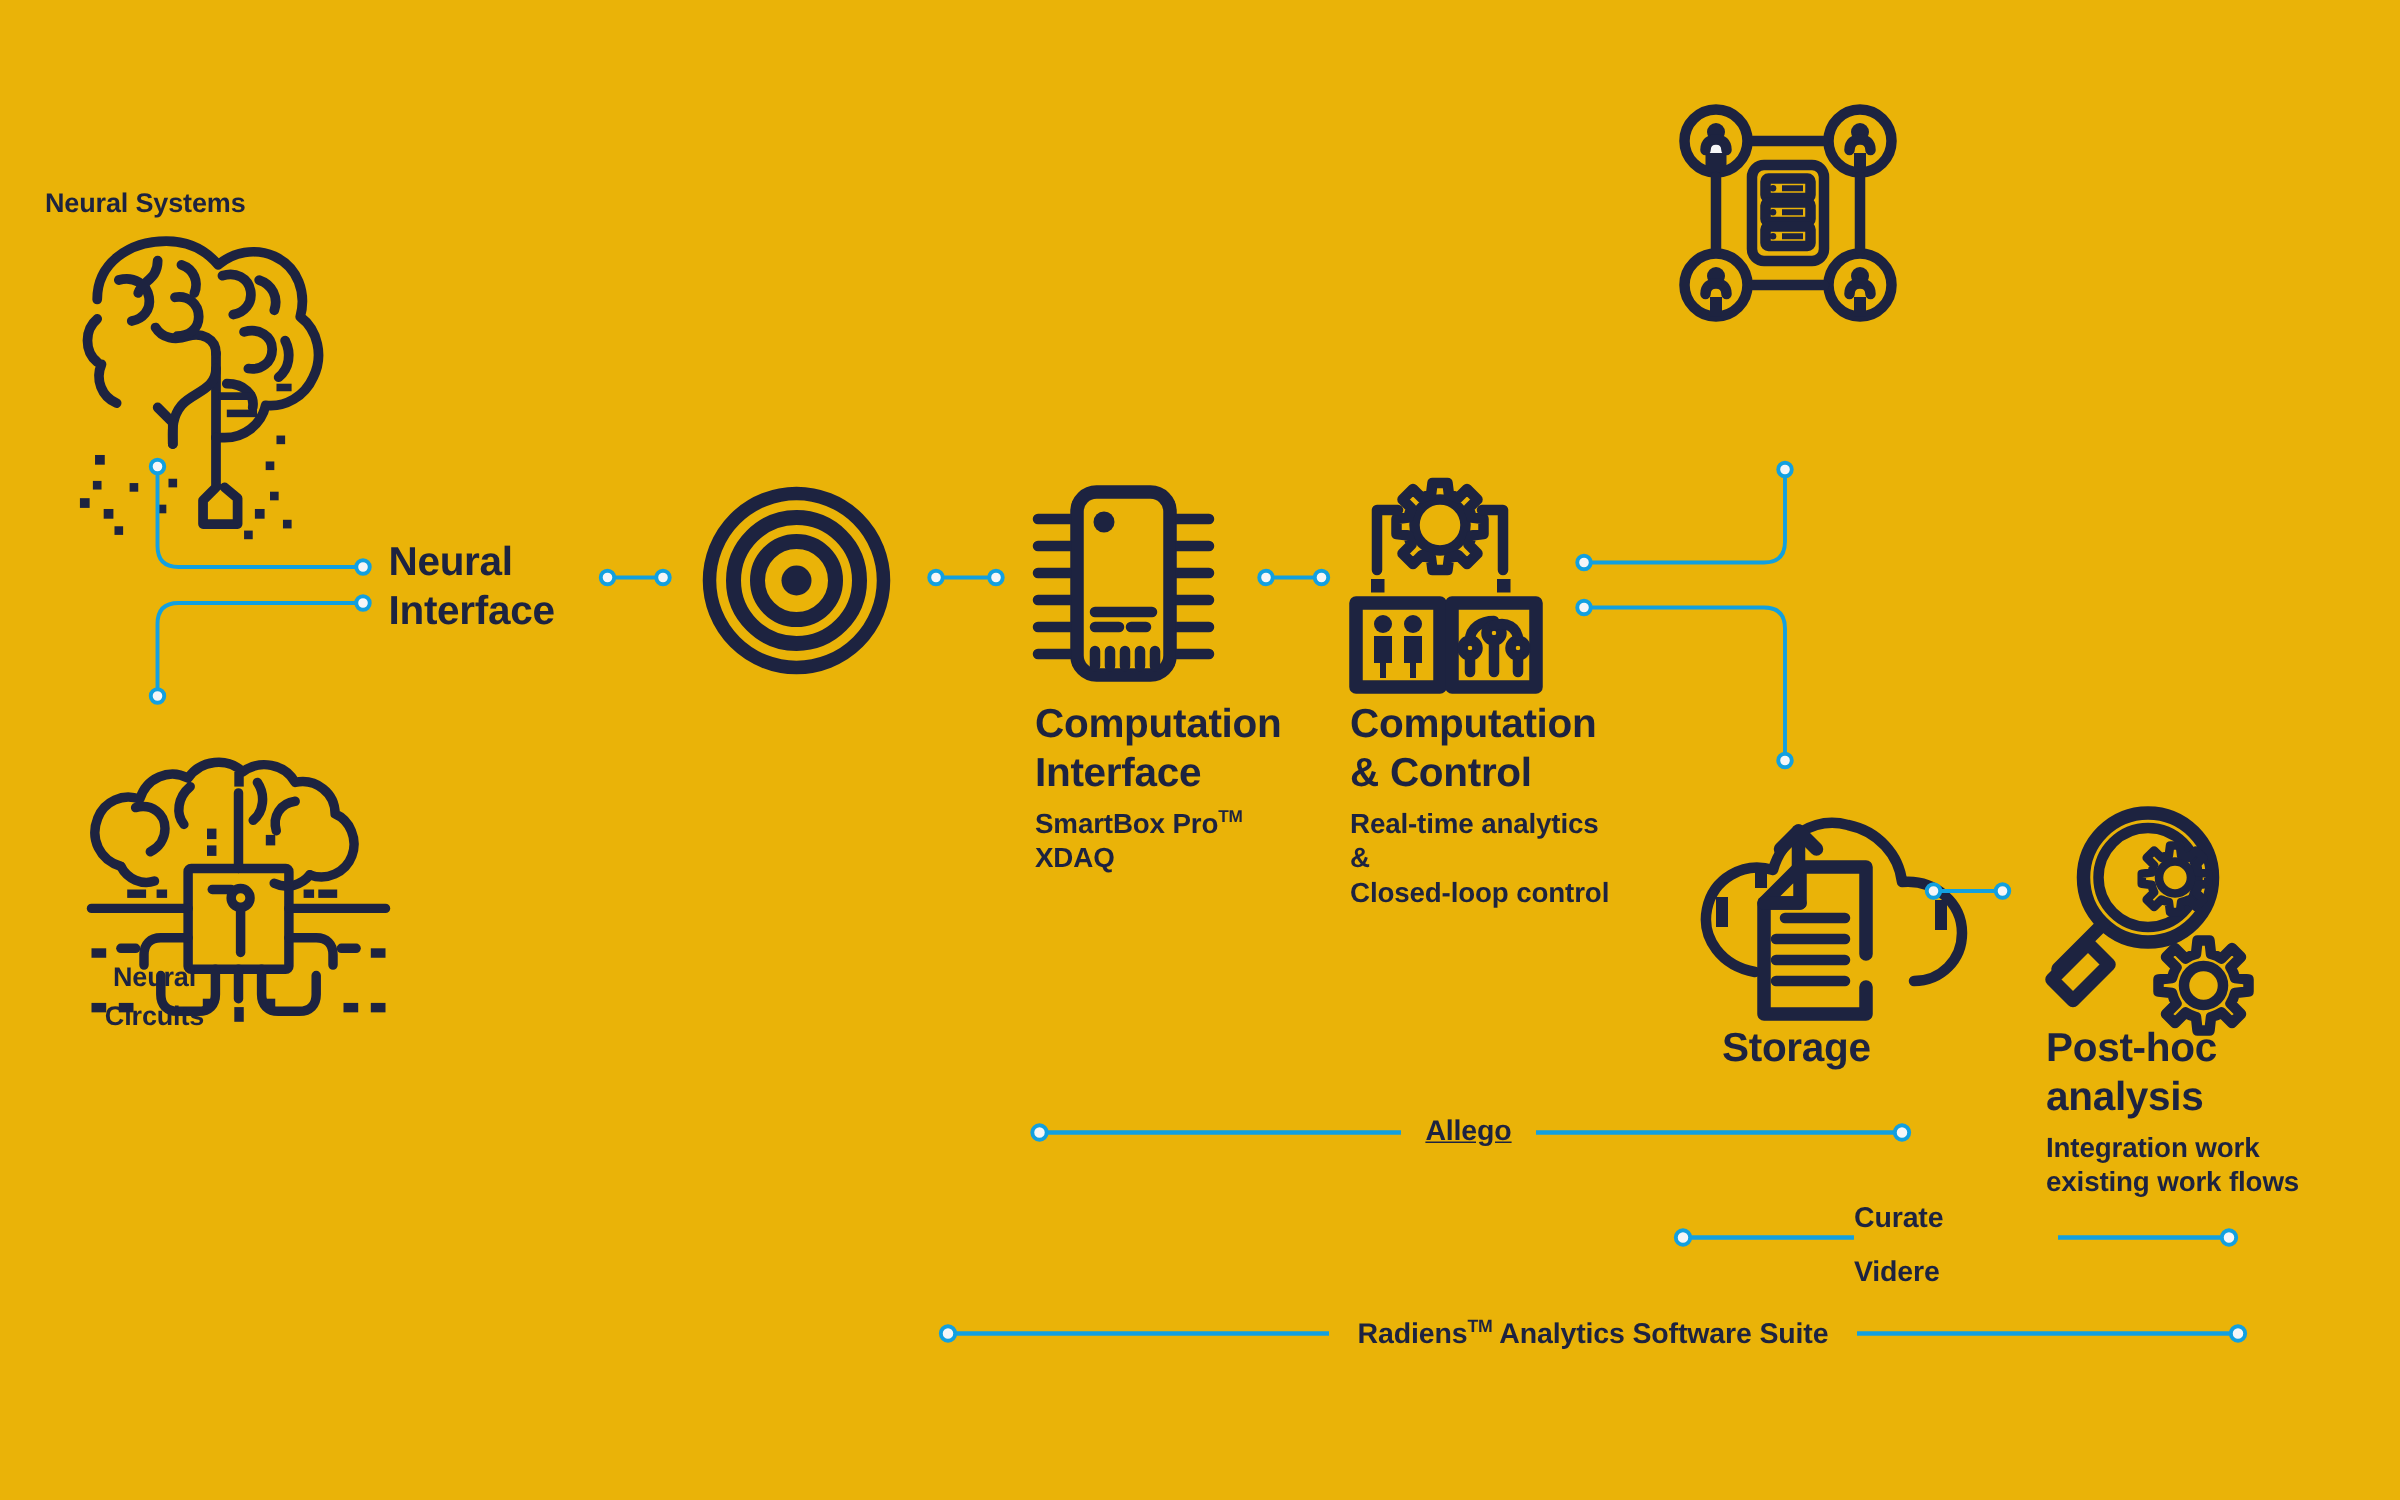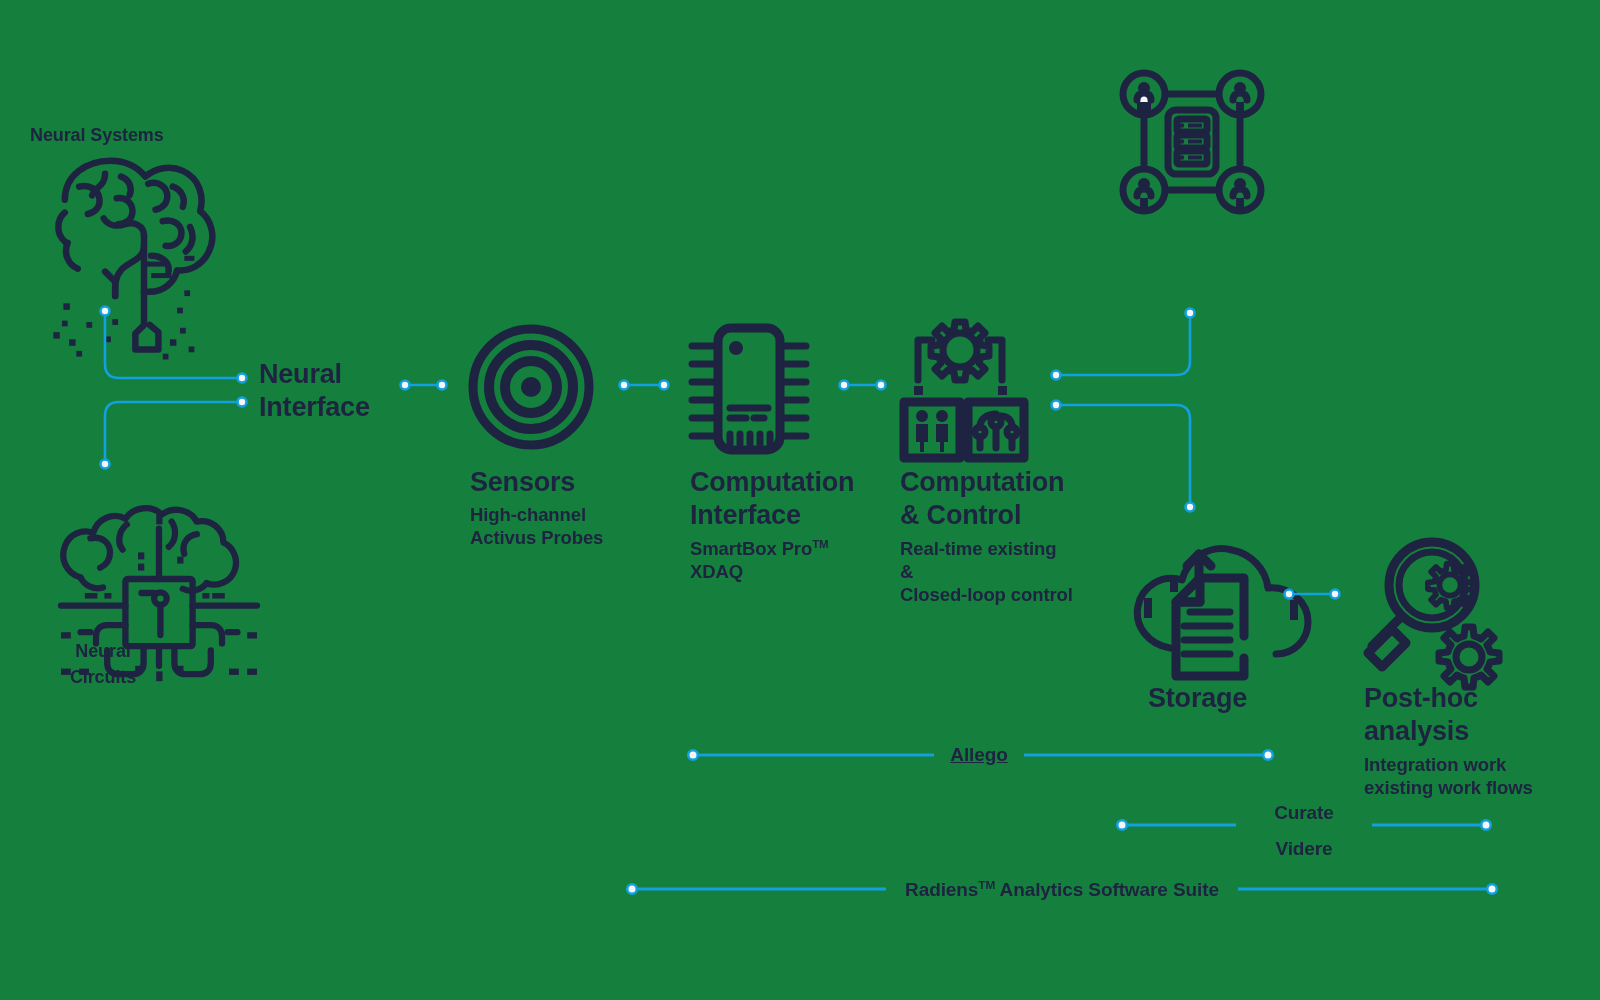--- a/index.html
+++ b/index.html
@@ -13,21 +13,21 @@
     background: #f5f6f8;
     font-family: "Liberation Sans", sans-serif;
     color: #1d2340;
     overflow: hidden;
     position: relative;
   }
   #stage {
     position: relative;
     width: 1600px;
     height: 1000px;
-    background: #15803d;
+    background: #eab308;
   }
   .abs { position: absolute; }
 
   
   .node-title {
     font-weight: bold;
     font-size: 27px;
     line-height: 1.22;
     color: #1d2340;
     letter-spacing: -0.2px;
@@ -375,56 +375,51 @@
   <div class="abs" style="left:0px; top:638px; width:206px; text-align:center;">
     <div class="small-label">Neural</div>
     <div class="small-label">Circuits</div>
   </div>
 
   <div class="abs" style="left:259px; top:358px;">
     <div class="node-title">Neural</div>
     <div class="node-title">Interface</div>
   </div>
 
-  <div class="abs" style="left:470px; top:466px;">
-    <div class="node-title">Sensors</div>
-    <div class="node-sub" style="margin-top:4px;">High-channel</div>
-    <div class="node-sub">Activus Probes</div>
-  </div>
 
   <div class="abs" style="left:690px; top:466px;">
     <div class="node-title">Computation</div>
     <div class="node-title">Interface</div>
     <div class="node-sub" style="margin-top:5px;">
       <span>SmartBox Pro</span><span class="tm">TM</span>
     </div>
     <div class="node-sub">XDAQ</div>
   </div>
 
   <div class="abs" style="left:900px; top:466px;">
     <div class="node-title">Computation</div>
     <div class="node-title">&amp; Control</div>
-    <div class="node-sub" style="margin-top:5px;">Real-time existing</div>
+    <div class="node-sub" style="margin-top:5px;">Real-time analytics</div>
     <div class="node-sub">&amp;</div>
     <div class="node-sub">Closed-loop control</div>
   </div>
 
 
   <div class="abs node-title" style="left:1148px; top:682px;">Storage</div>
 
   <div class="abs" style="left:1364px; top:682px;">
     <div class="node-title">Post-hoc</div>
     <div class="node-title">analysis</div>
     <div class="node-sub" style="margin-top:5px;">Integration work</div>
     <div class="node-sub">existing work flows</div>
   </div>
 
   <div class="abs band-label" style="left:934px; top:744px; width:90px; text-align:center;text-decoration:underline;">Allego</div>
 
-  <div class="abs" style="left:1236px; top:802px; width:136px; text-align:center;">
+  <div class="abs" style="left:1236px; top:802px; width:136px; text-align:left;">
     <div class="band-label">Curate</div>
     <div class="band-label" style="margin-top:14px;">Videre</div>
   </div>
 
   <div class="abs band-label" style="left:886px; top:878px; width:352px; text-align:center;">
     <span>Radiens</span><span class="tm">TM</span>
     <span>Analytics Software Suite</span>
   </div>
 
 </div>

